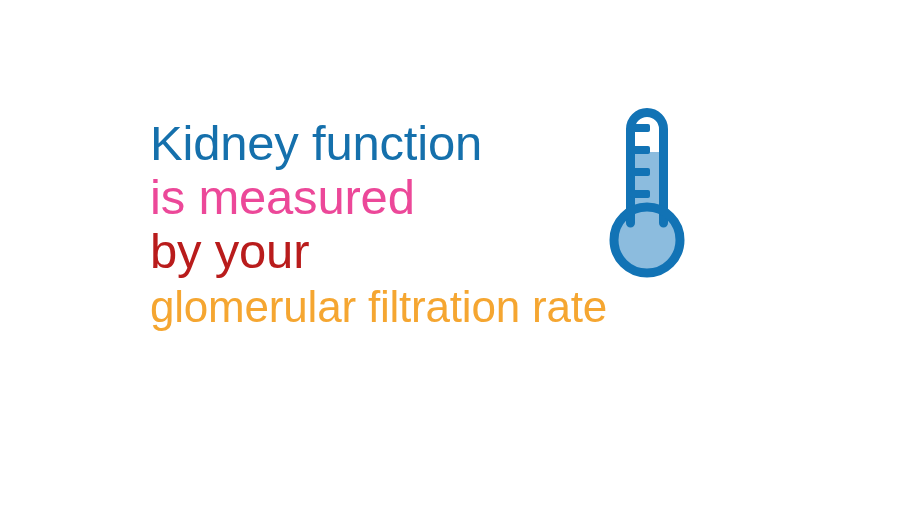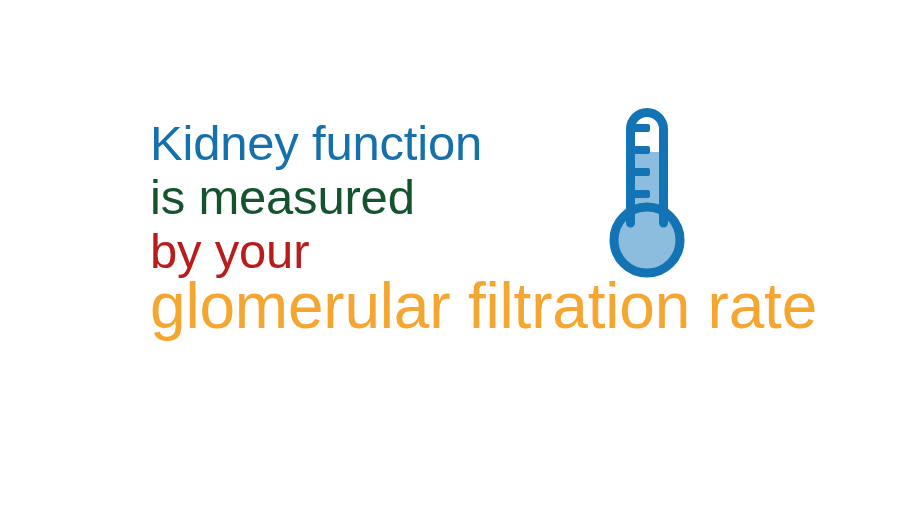--- a/index.html
+++ b/index.html
@@ -31,21 +31,21 @@
     line-height: 54px;
     font-weight: 400;
     letter-spacing: -0.2px;
     white-space: nowrap;
   }
   .line-blue {
     color: #1570AC;
   }
   .line-orange {
     color: #F5A631;
-    font-size: 64px;
+    font-size: 44px;
     line-height: 57px;
   }
   .thermo-wrap {
     position: absolute;
     left: 606px;
     top: 92px;
     width: 92px;
     height: 192px;
   }
   .thermo-svg {
@@ -54,21 +54,21 @@
     height: 192px;
   }
 </style>
 </head>
 <body>
 
 <div class="slide">
 
   <div class="headline-block">
     <div class="headline-line line-blue" style="color: rgb(21, 112, 172);">Kidney function</div>
-    <div class="headline-line line-blue" style="color: #14532d;">is measured</div>
+    <div class="headline-line line-blue" style="color: #ec4899;">is measured</div>
     <div class="headline-line line-blue" style="color: #b91c1c;">by your</div>
     <div class="headline-line line-orange" style="color: rgb(245, 166, 49);">glomerular filtration rate</div>
   </div>
 
   <div class="thermo-wrap">
     <svg class="thermo-svg" viewBox="0 0 92 192" xmlns="http://www.w3.org/2000/svg">
 
       <g>
         <circle cx="41" cy="148" r="33" fill="#8CBCDE"></circle>
         <rect x="28" y="58" width="26" height="100" fill="#8CBCDE"></rect>

